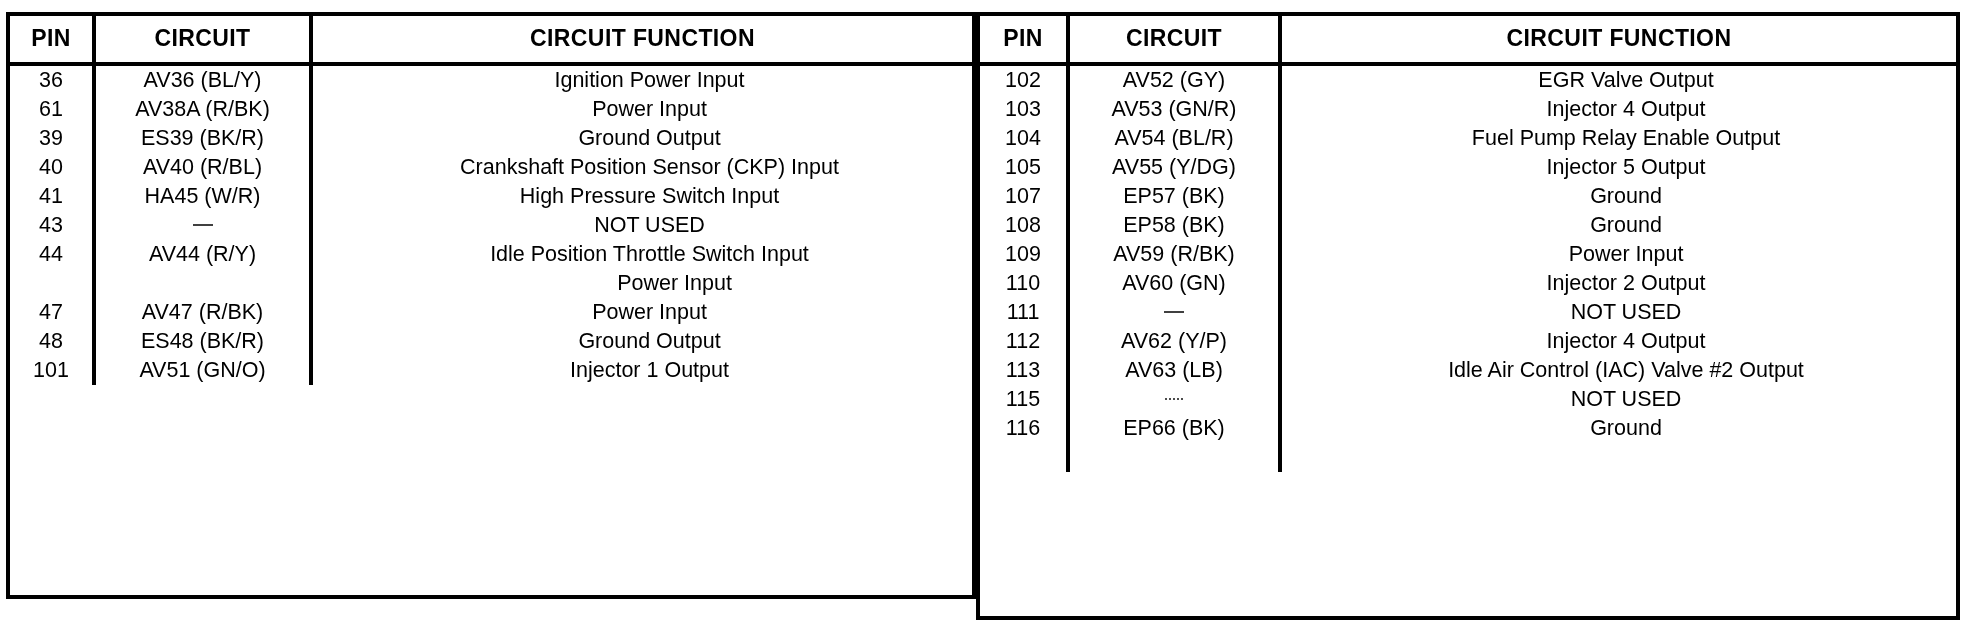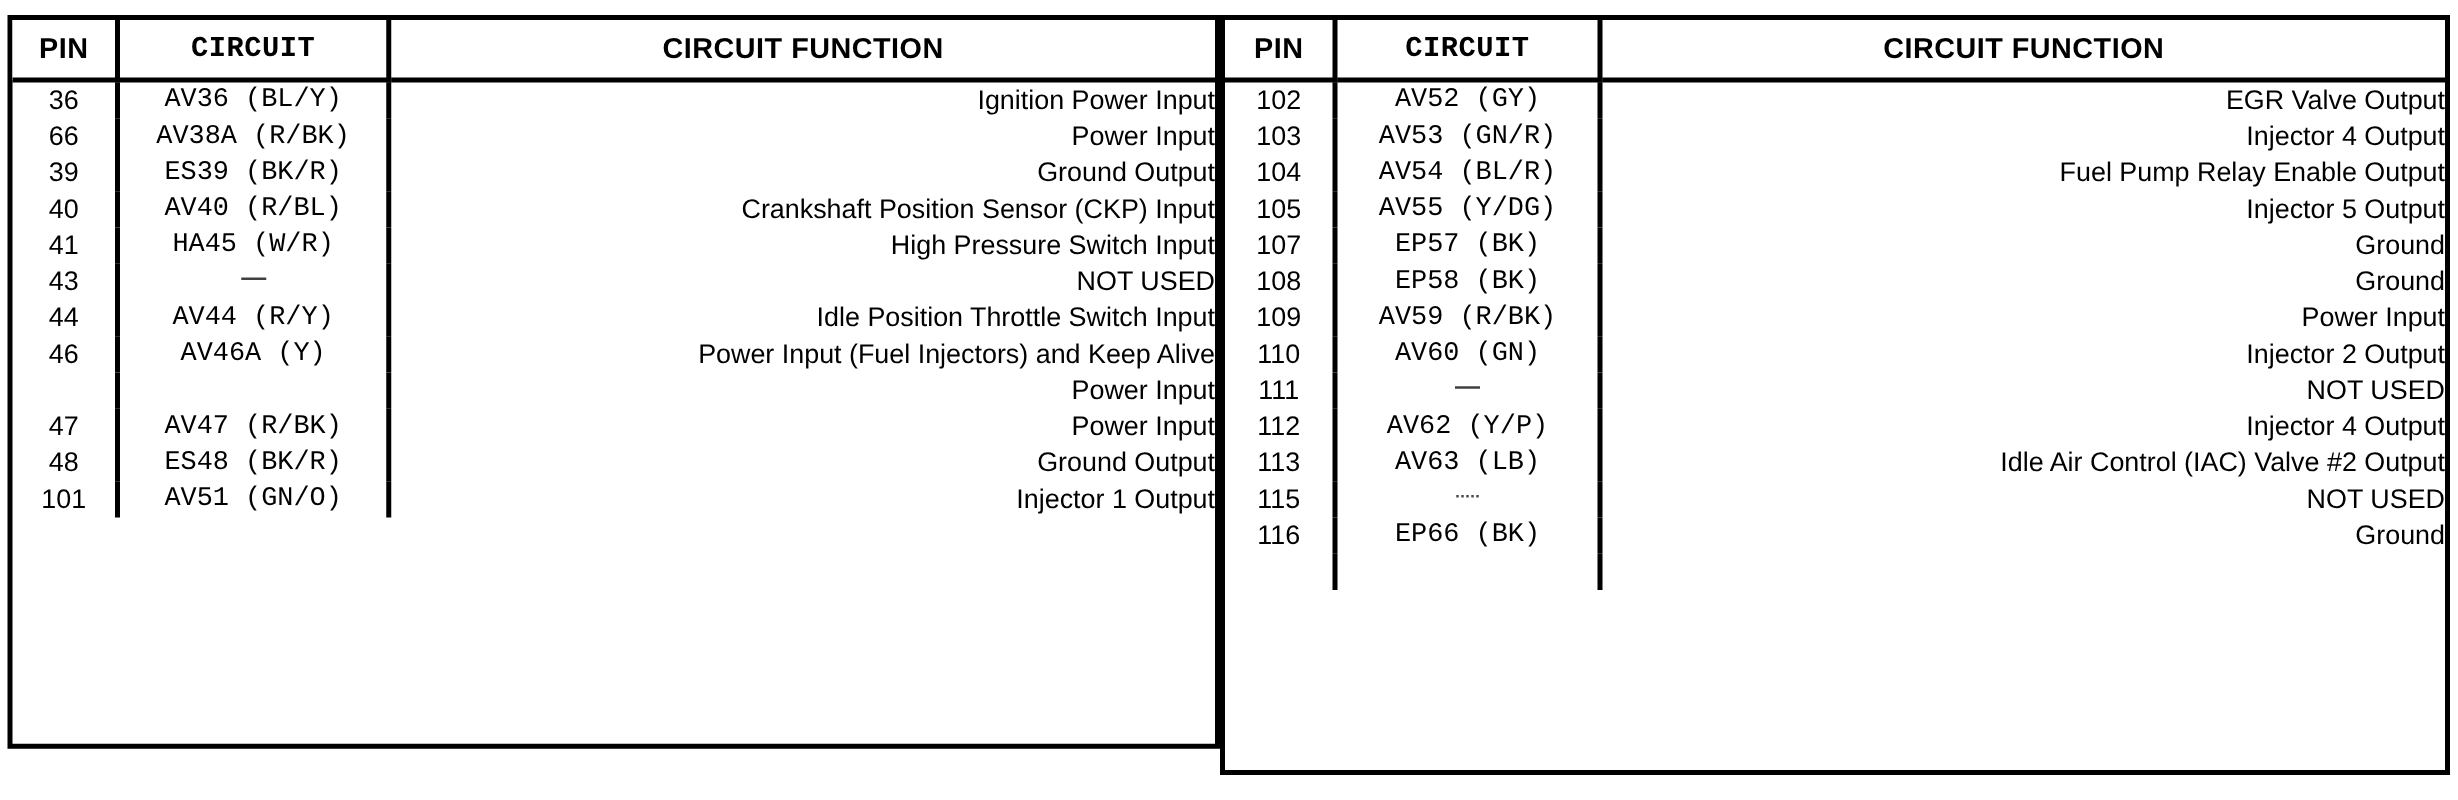--- a/index.html
+++ b/index.html
@@ -59,22 +59,22 @@
     line-height: 29px;
     vertical-align: middle;
     border-right: 4px solid #000000;
     white-space: nowrap;
     overflow: hidden;
   }
   .pin-table tbody td:last-child { border-right: none; }
 
   
   .col-pin      { width: 82px;  text-align: center; }
-  .col-circuit  { width: 213px; text-align: center; font-family: Liberation Mono, monospace; }
-  .col-function { text-align: right; }
+  .col-circuit  { width: 213px; text-align: center; }
+  .col-function { text-align: center; }
 
   .tbl-right .col-pin      { width: 86px; }
   .tbl-right .col-circuit  { width: 208px; }
 
   .col-function .fn-pad { padding-left: 14px; display: block; }
   .col-function .fn-indent { padding-left: 64px; display: block; }
 
   .dash {
     display: inline-block;
     width: 22px;
@@ -114,21 +114,21 @@
       </thead>
       <tbody>
           <tr>
             <td class="col-pin">36</td>
             <td class="col-circuit">AV36 (BL/Y)</td>
             <td class="col-function">
               <span class="fn-pad">Ignition Power Input</span>
             </td>
           </tr>
           <tr>
-            <td class="col-pin">66</td>
+            <td class="col-pin">61</td>
             <td class="col-circuit">AV38A (R/BK)</td>
             <td class="col-function">
               <span class="fn-pad">Power Input</span>
             </td>
           </tr>
           <tr>
             <td class="col-pin">39</td>
             <td class="col-circuit">ES39 (BK/R)</td>
             <td class="col-function">
               <span class="fn-pad">Ground Output</span>
@@ -153,27 +153,20 @@
             <td class="col-circuit"><span class="dash-faint"></span></td>
             <td class="col-function">
               <span class="fn-pad">NOT USED</span>
             </td>
           </tr>
           <tr>
             <td class="col-pin">44</td>
             <td class="col-circuit">AV44 (R/Y)</td>
             <td class="col-function">
               <span class="fn-pad">Idle Position Throttle Switch Input</span>
-            </td>
-          </tr>
-          <tr>
-            <td class="col-pin">46</td>
-            <td class="col-circuit">AV46A (Y)</td>
-            <td class="col-function">
-              <span class="fn-pad">Power Input (Fuel Injectors) and Keep Alive</span>
             </td>
           </tr>
           <tr>
             <td class="col-pin"></td>
             <td class="col-circuit"></td>
             <td class="col-function">
               <span class="fn-indent">Power Input</span>
             </td>
           </tr>
           <tr>

